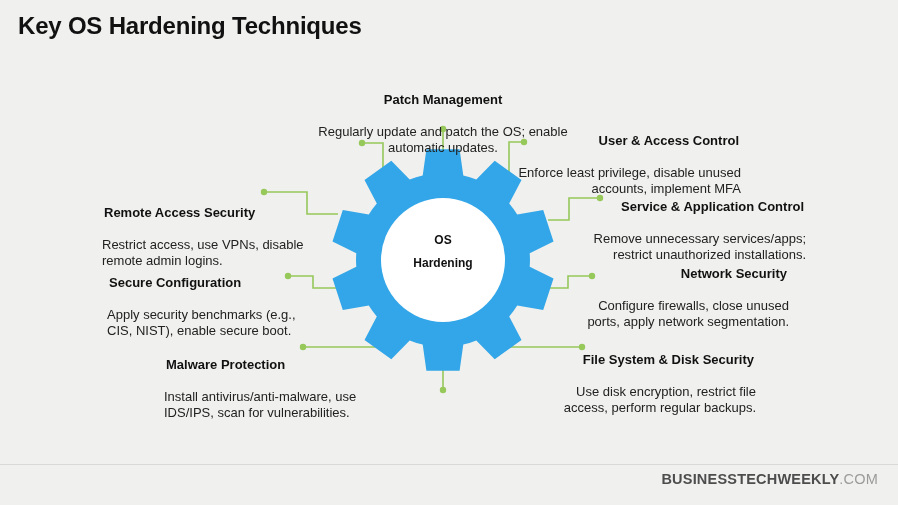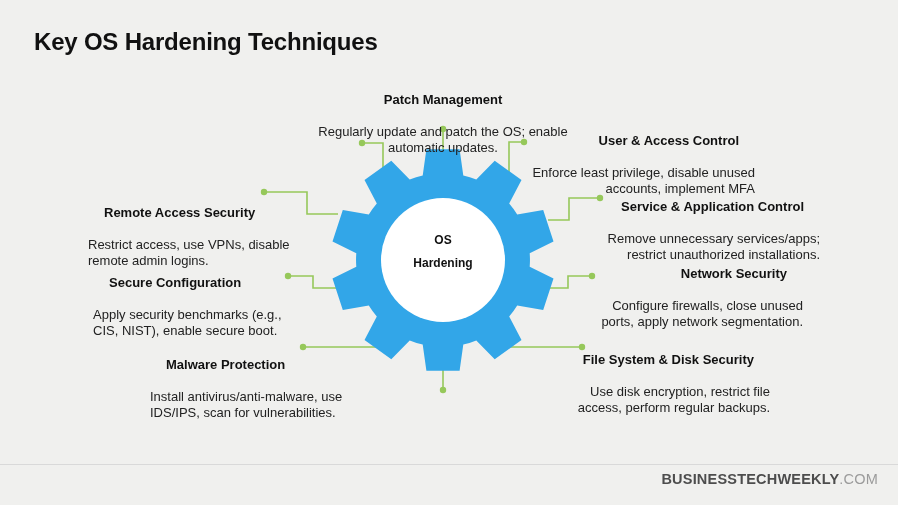--- a/index.html
+++ b/index.html
@@ -8,37 +8,37 @@
     --footer-brand:#4d4d4d; --footer-domain:#9b9b9b;
     --divider:#d9d9d9; --gear-center:#ffffff;
   }
   html,body{margin:0;padding:0;}
   body{background:#888;font-family:"Liberation Sans",sans-serif;}
   .canvas{
     position:relative;width:898px;height:505px;overflow:hidden;
     background:var(--background,#f0f0ee);
   }
   .page-title{
-    position:absolute;left:18px;top:12px;margin:16px;
+    position:absolute;left:18px;top:12px;margin:0;
     font-size:24px;font-weight:bold;letter-spacing:-0.2px;
     color:var(--title-text,#111);
   }
   .art{position:absolute;left:0;top:0;width:898px;height:505px;}
   .art polyline{fill:none;stroke:var(--connector,#96c85a);stroke-width:1.6;}
   .art circle.dot{fill:var(--connector,#96c85a);}
   .gear{fill:var(--gear,#32a6e8);}
   .gear-hub{fill:var(--gear-center,#fff);}
   .center-label{
     position:absolute;left:363px;top:229px;width:160px;
     text-align:center;font-size:12px;font-weight:bold;line-height:23px;
     color:#111;white-space:pre-line;
   }
   .tech{position:absolute;color:var(--body-text,#222);}
   .tech h3{margin:16px;font-size:13px;line-height:16px;font-weight:bold;color:#111;}
-  .tech p{margin:0;font-size:13px;line-height:16px;white-space:pre-line;}
+  .tech p{margin:14px;font-size:13px;line-height:16px;white-space:pre-line;}
   .t-patch  {left:283px;top:76px;width:320px;text-align:center;}
   .t-user   {right:143px;top:117px;text-align:right;}
   .t-service{right:78px;top:183px;text-align:right;}
   .t-network{right:95px;top:250px;text-align:right;}
   .t-file   {right:128px;top:336px;text-align:right;}
   .t-logging{left:283px;top:393px;width:320px;text-align:center;}
   .t-malware{left:150px;top:341px;text-align:left;}
   .t-secure {left:93px;top:259px;text-align:left;}
   .t-remote {left:88px;top:189px;text-align:left;}
   .t-physical{left:123px;top:124px;text-align:left;}

